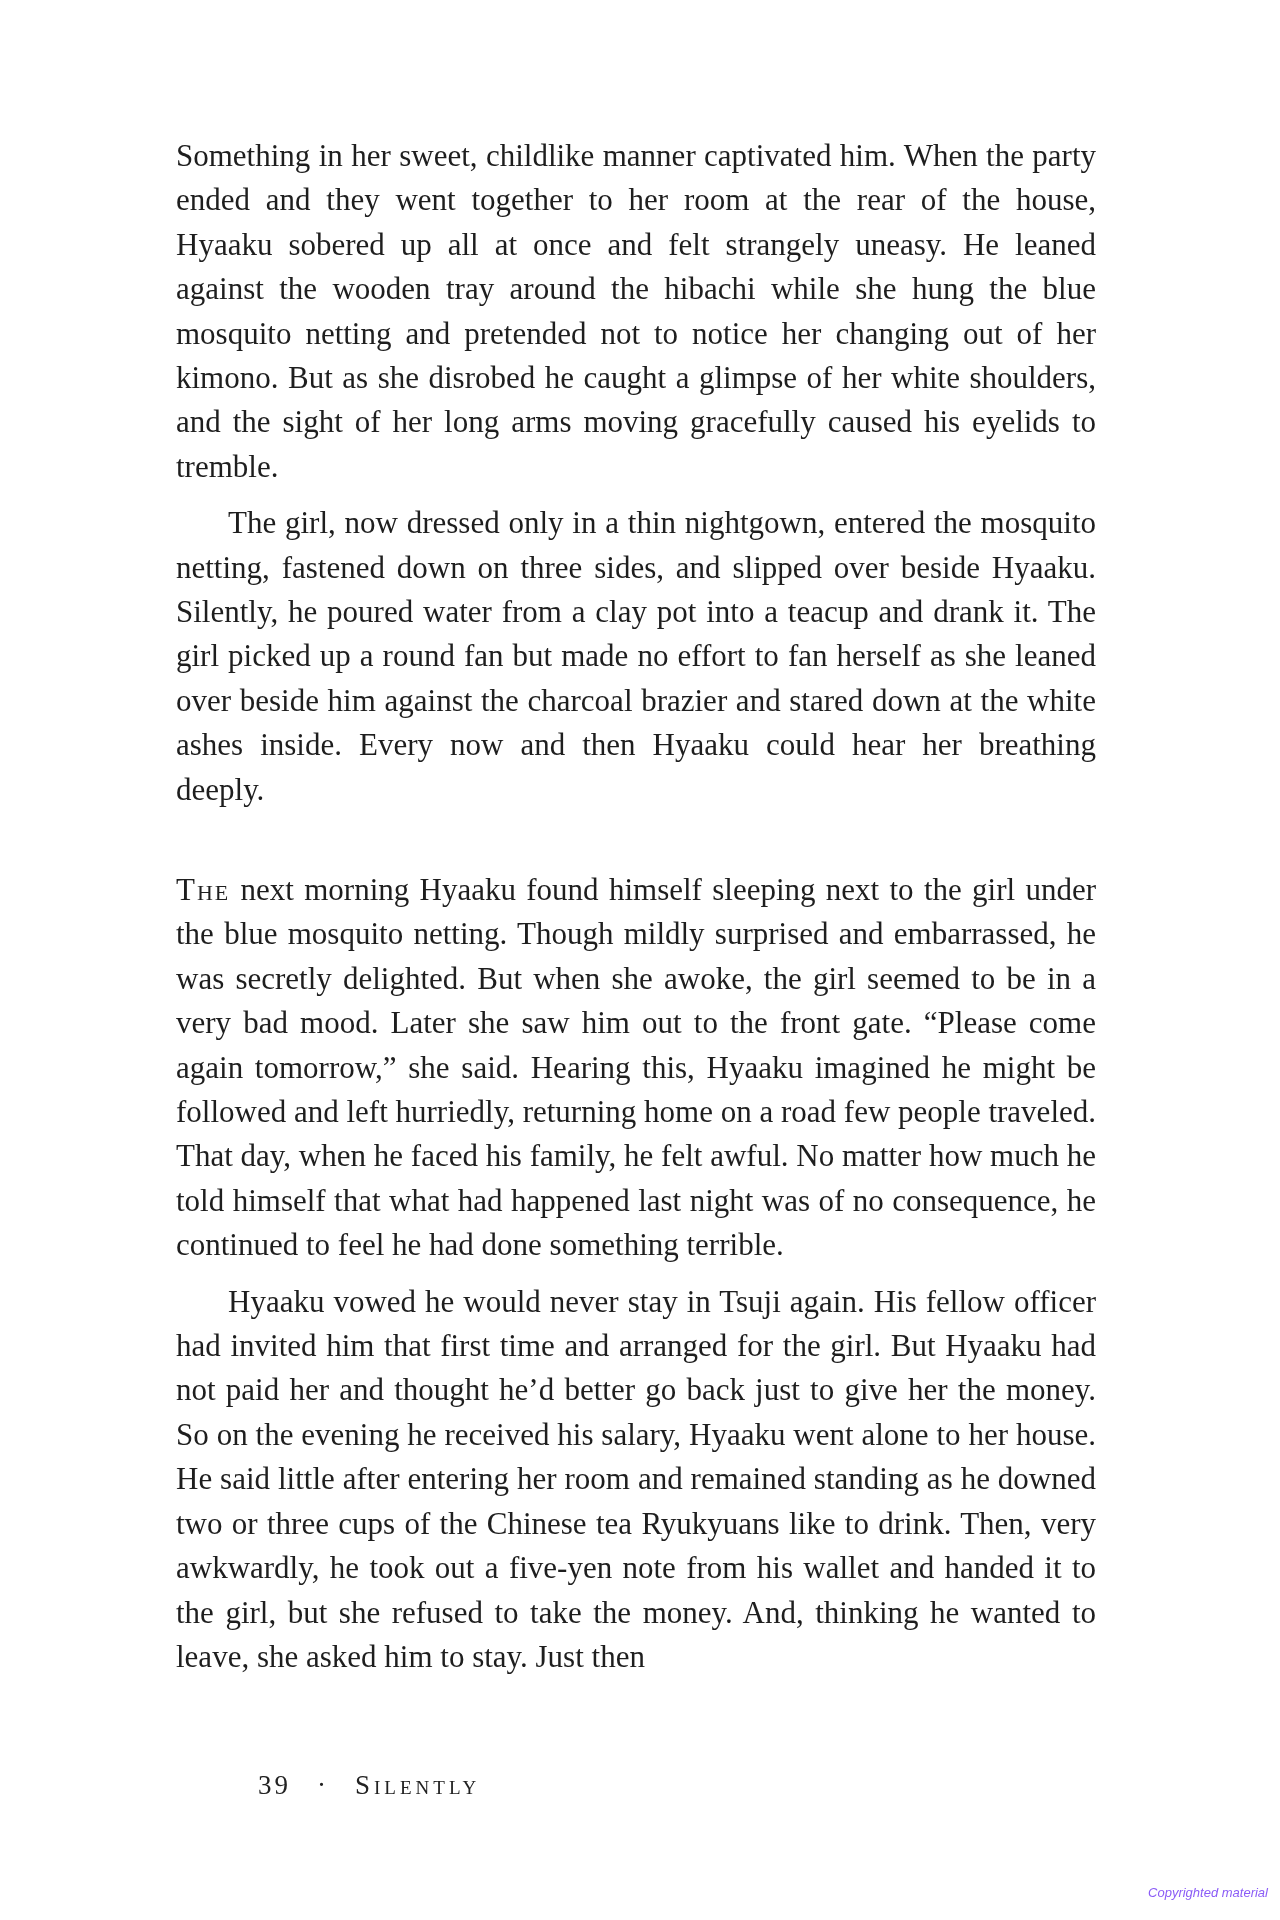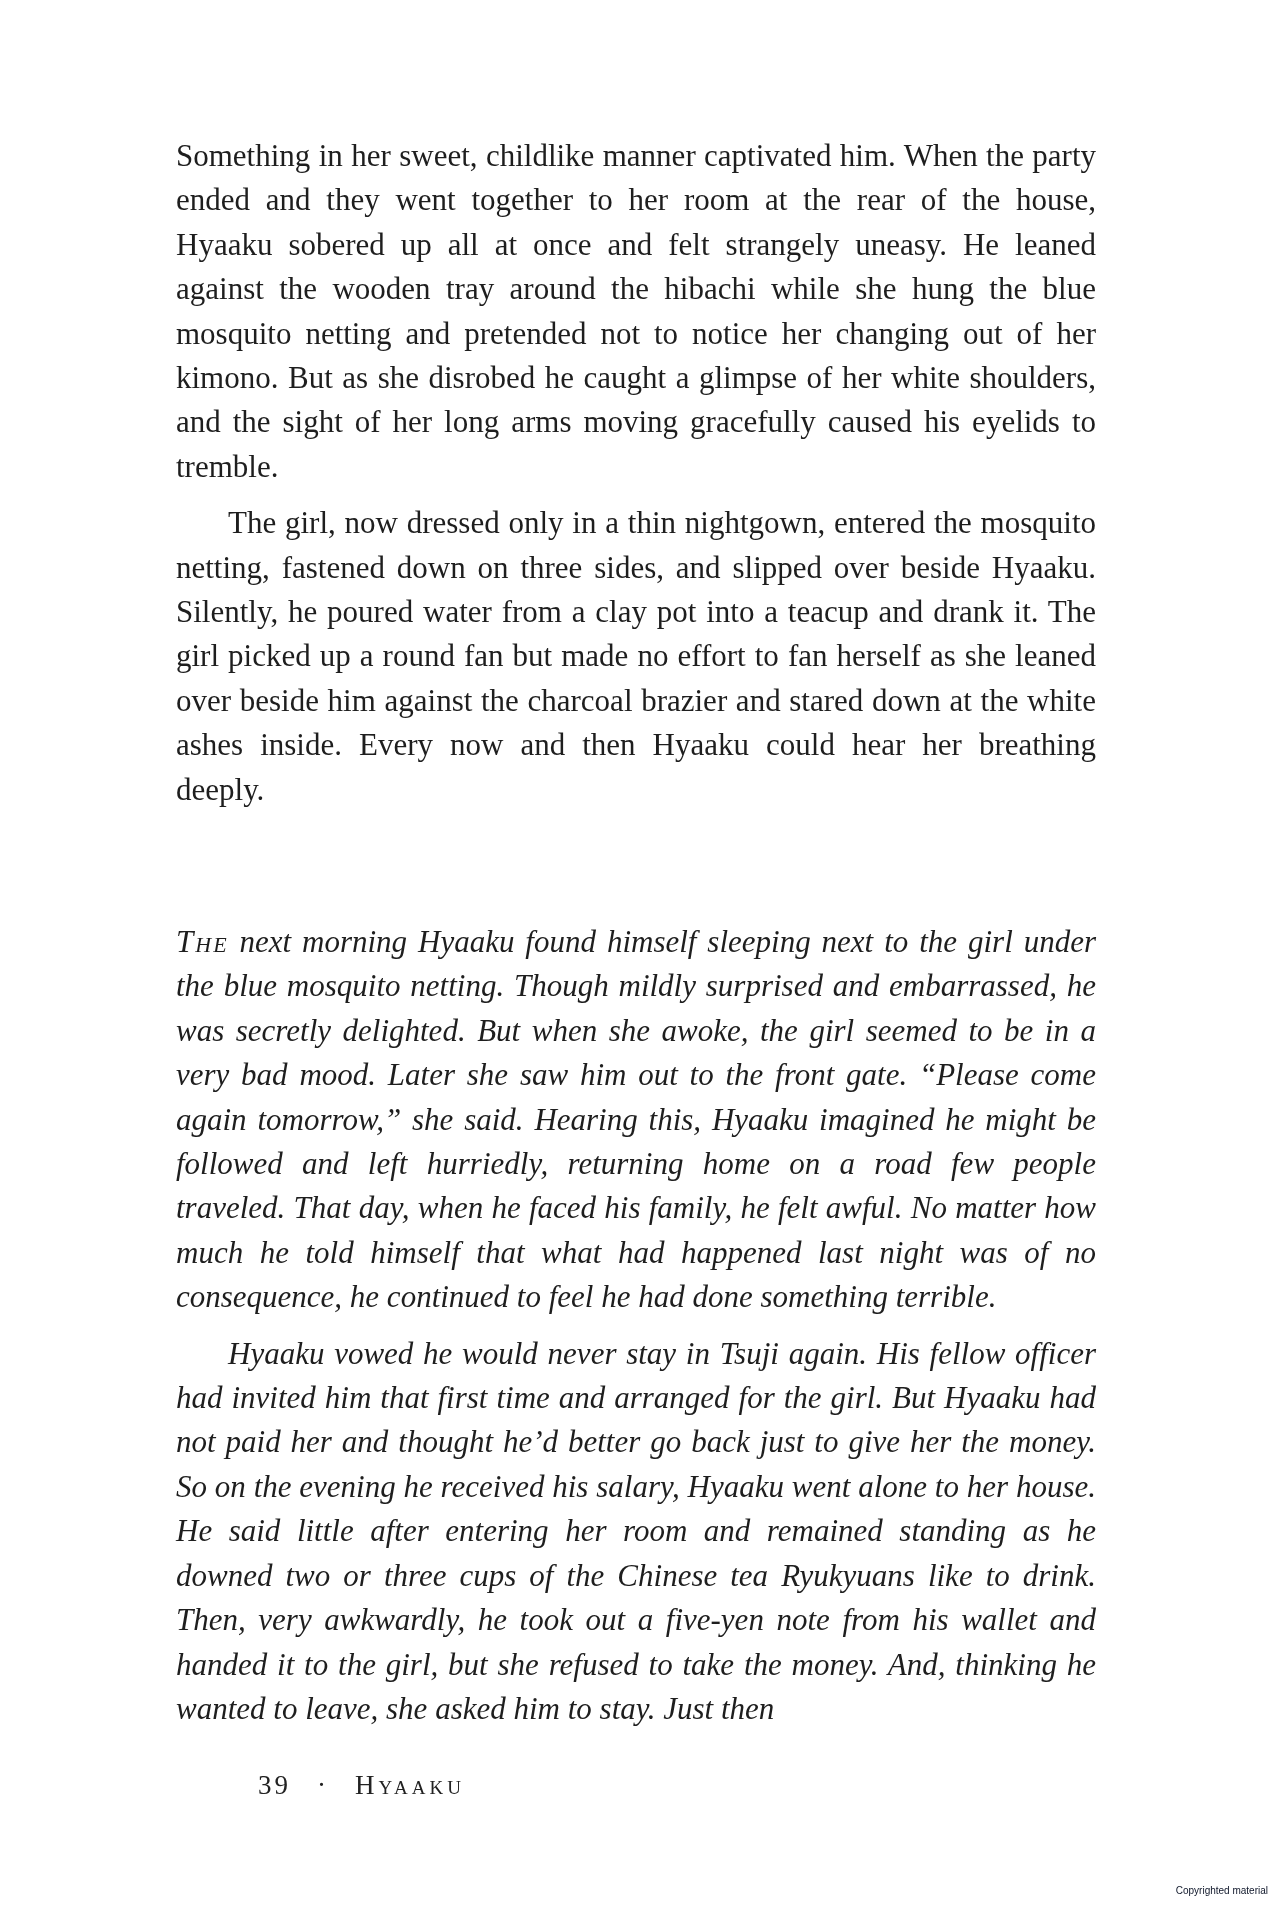--- a/index.html
+++ b/index.html
@@ -7,48 +7,48 @@
   .page { position:absolute; left:0; top:0; width:1280px; height:1920px; background:#fff; }
   .text-block {
     position:absolute; left:164px; width:944px;
     font-family:"Liberation Serif", "DejaVu Serif", serif;
     font-size:31px; line-height:44.4px; color:#1e1e1e;
     text-align:justify; hyphens:manual;
   }
   .text-block p { margin:12px; }
   .indent { text-indent:52px; }
   #sec1 { top:122px; }
-  #sec2 { top:908px;font-style:italic; }
+  #sec2 { top:856px; }
   .smallcaps { font-variant:small-caps; letter-spacing:2px; }
   .footer {
     position:absolute; left:258px; top:1770px;
     font-family:"Liberation Serif", "DejaVu Serif", serif;
     font-size:27px; color:#222; letter-spacing:3px;
   }
   .footer .dot { margin:0 26px; }
   .footer .section { font-variant:small-caps; letter-spacing:4px; }
   .watermark {
     position:absolute; right:12px; top:1885px;
     font-family:"Liberation Sans", "DejaVu Sans", sans-serif;
-    font-size:10px; color:#0f172a;
+    font-size:13px; color:#8b5cf6;font-style:italic;
   }
 </style>
 </head>
 <body>
 
 <div class="page">
 
   <div class="text-block" id="sec1">
     <p>Something in her sweet, childlike manner captivated him. When the party ended and they went together to her room at the rear of the house, Hyaaku sobered up all at once and felt strangely uneasy. He leaned against the wooden tray around the hibachi while she hung the blue mosquito netting and pretended not to notice her changing out of her kimono. But as she disrobed he caught a glimpse of her white shoulders, and the sight of her long arms moving gracefully caused his eyelids to tremble.</p>
     <p class="indent">The girl, now dressed only in a thin nightgown, entered the mos­quito netting, fastened down on three sides, and slipped over beside Hyaaku. Silently, he poured water from a clay pot into a teacup and drank it. The girl picked up a round fan but made no effort to fan her­self as she leaned over beside him against the charcoal brazier and stared down at the white ashes inside. Every now and then Hyaaku could hear her breathing deeply.</p>
   </div>
 
   <div class="text-block" id="sec2">
     <p><span class="smallcaps">The</span><span> next morning Hyaaku found himself sleeping next to the girl under the blue mosquito netting. Though mildly surprised and embar­rassed, he was secretly delighted. But when she awoke, the girl seemed to be in a very bad mood. Later she saw him out to the front gate. “Please come again tomorrow,” she said. Hearing this, Hyaaku imag­ined he might be followed and left hurriedly, returning home on a road few people traveled. That day, when he faced his family, he felt awful. No matter how much he told himself that what had happened last night was of no consequence, he continued to feel he had done something terrible.</span></p>
     <p class="indent">Hyaaku vowed he would never stay in Tsuji again. His fellow offi­cer had invited him that first time and arranged for the girl. But Hyaaku had not paid her and thought he’d better go back just to give her the money. So on the evening he received his salary, Hyaaku went alone to her house. He said little after entering her room and remained standing as he downed two or three cups of the Chinese tea Ryukyuans like to drink. Then, very awkwardly, he took out a five-yen note from his wallet and handed it to the girl, but she refused to take the money. And, thinking he wanted to leave, she asked him to stay. Just then</p>
   </div>
 
   <div class="footer">
-    <span>39</span><span class="dot">·</span><span class="section">Hyaaku</span>
+    <span>39</span><span class="dot">·</span><span class="section">Silently</span>
   </div>
 
   <div class="watermark">Copyrighted material</div>
 </div>
 
 </body></html>

